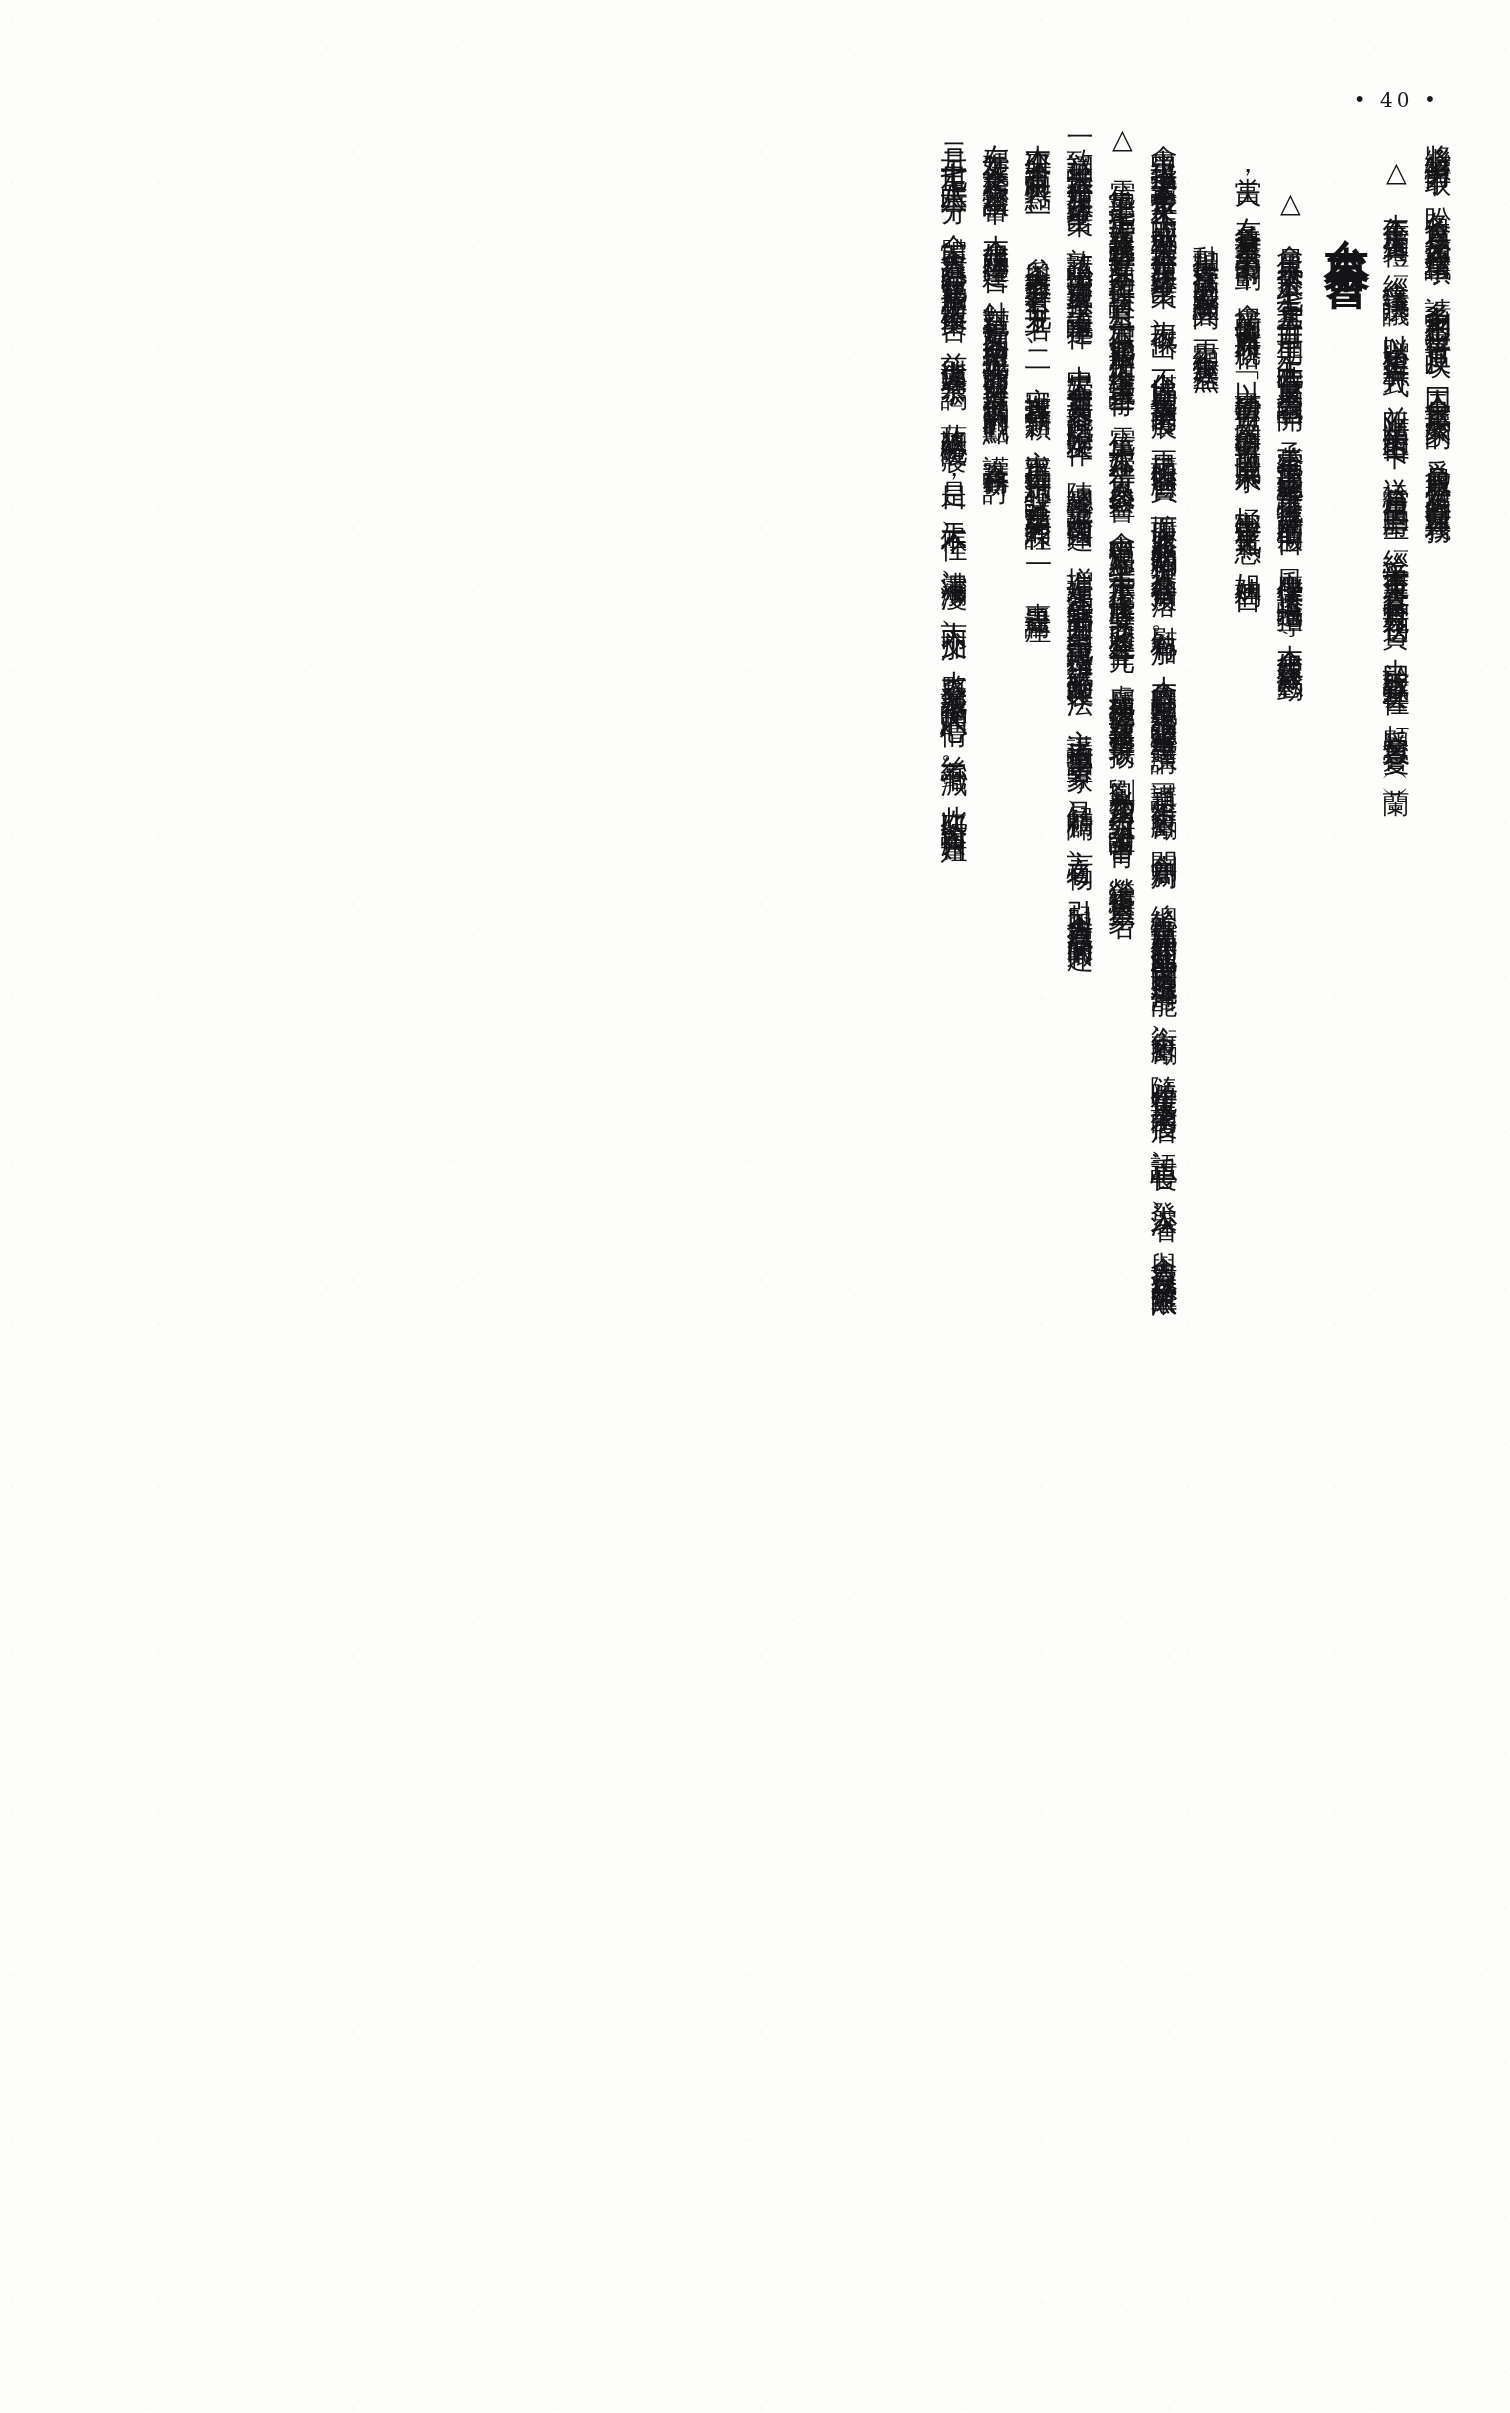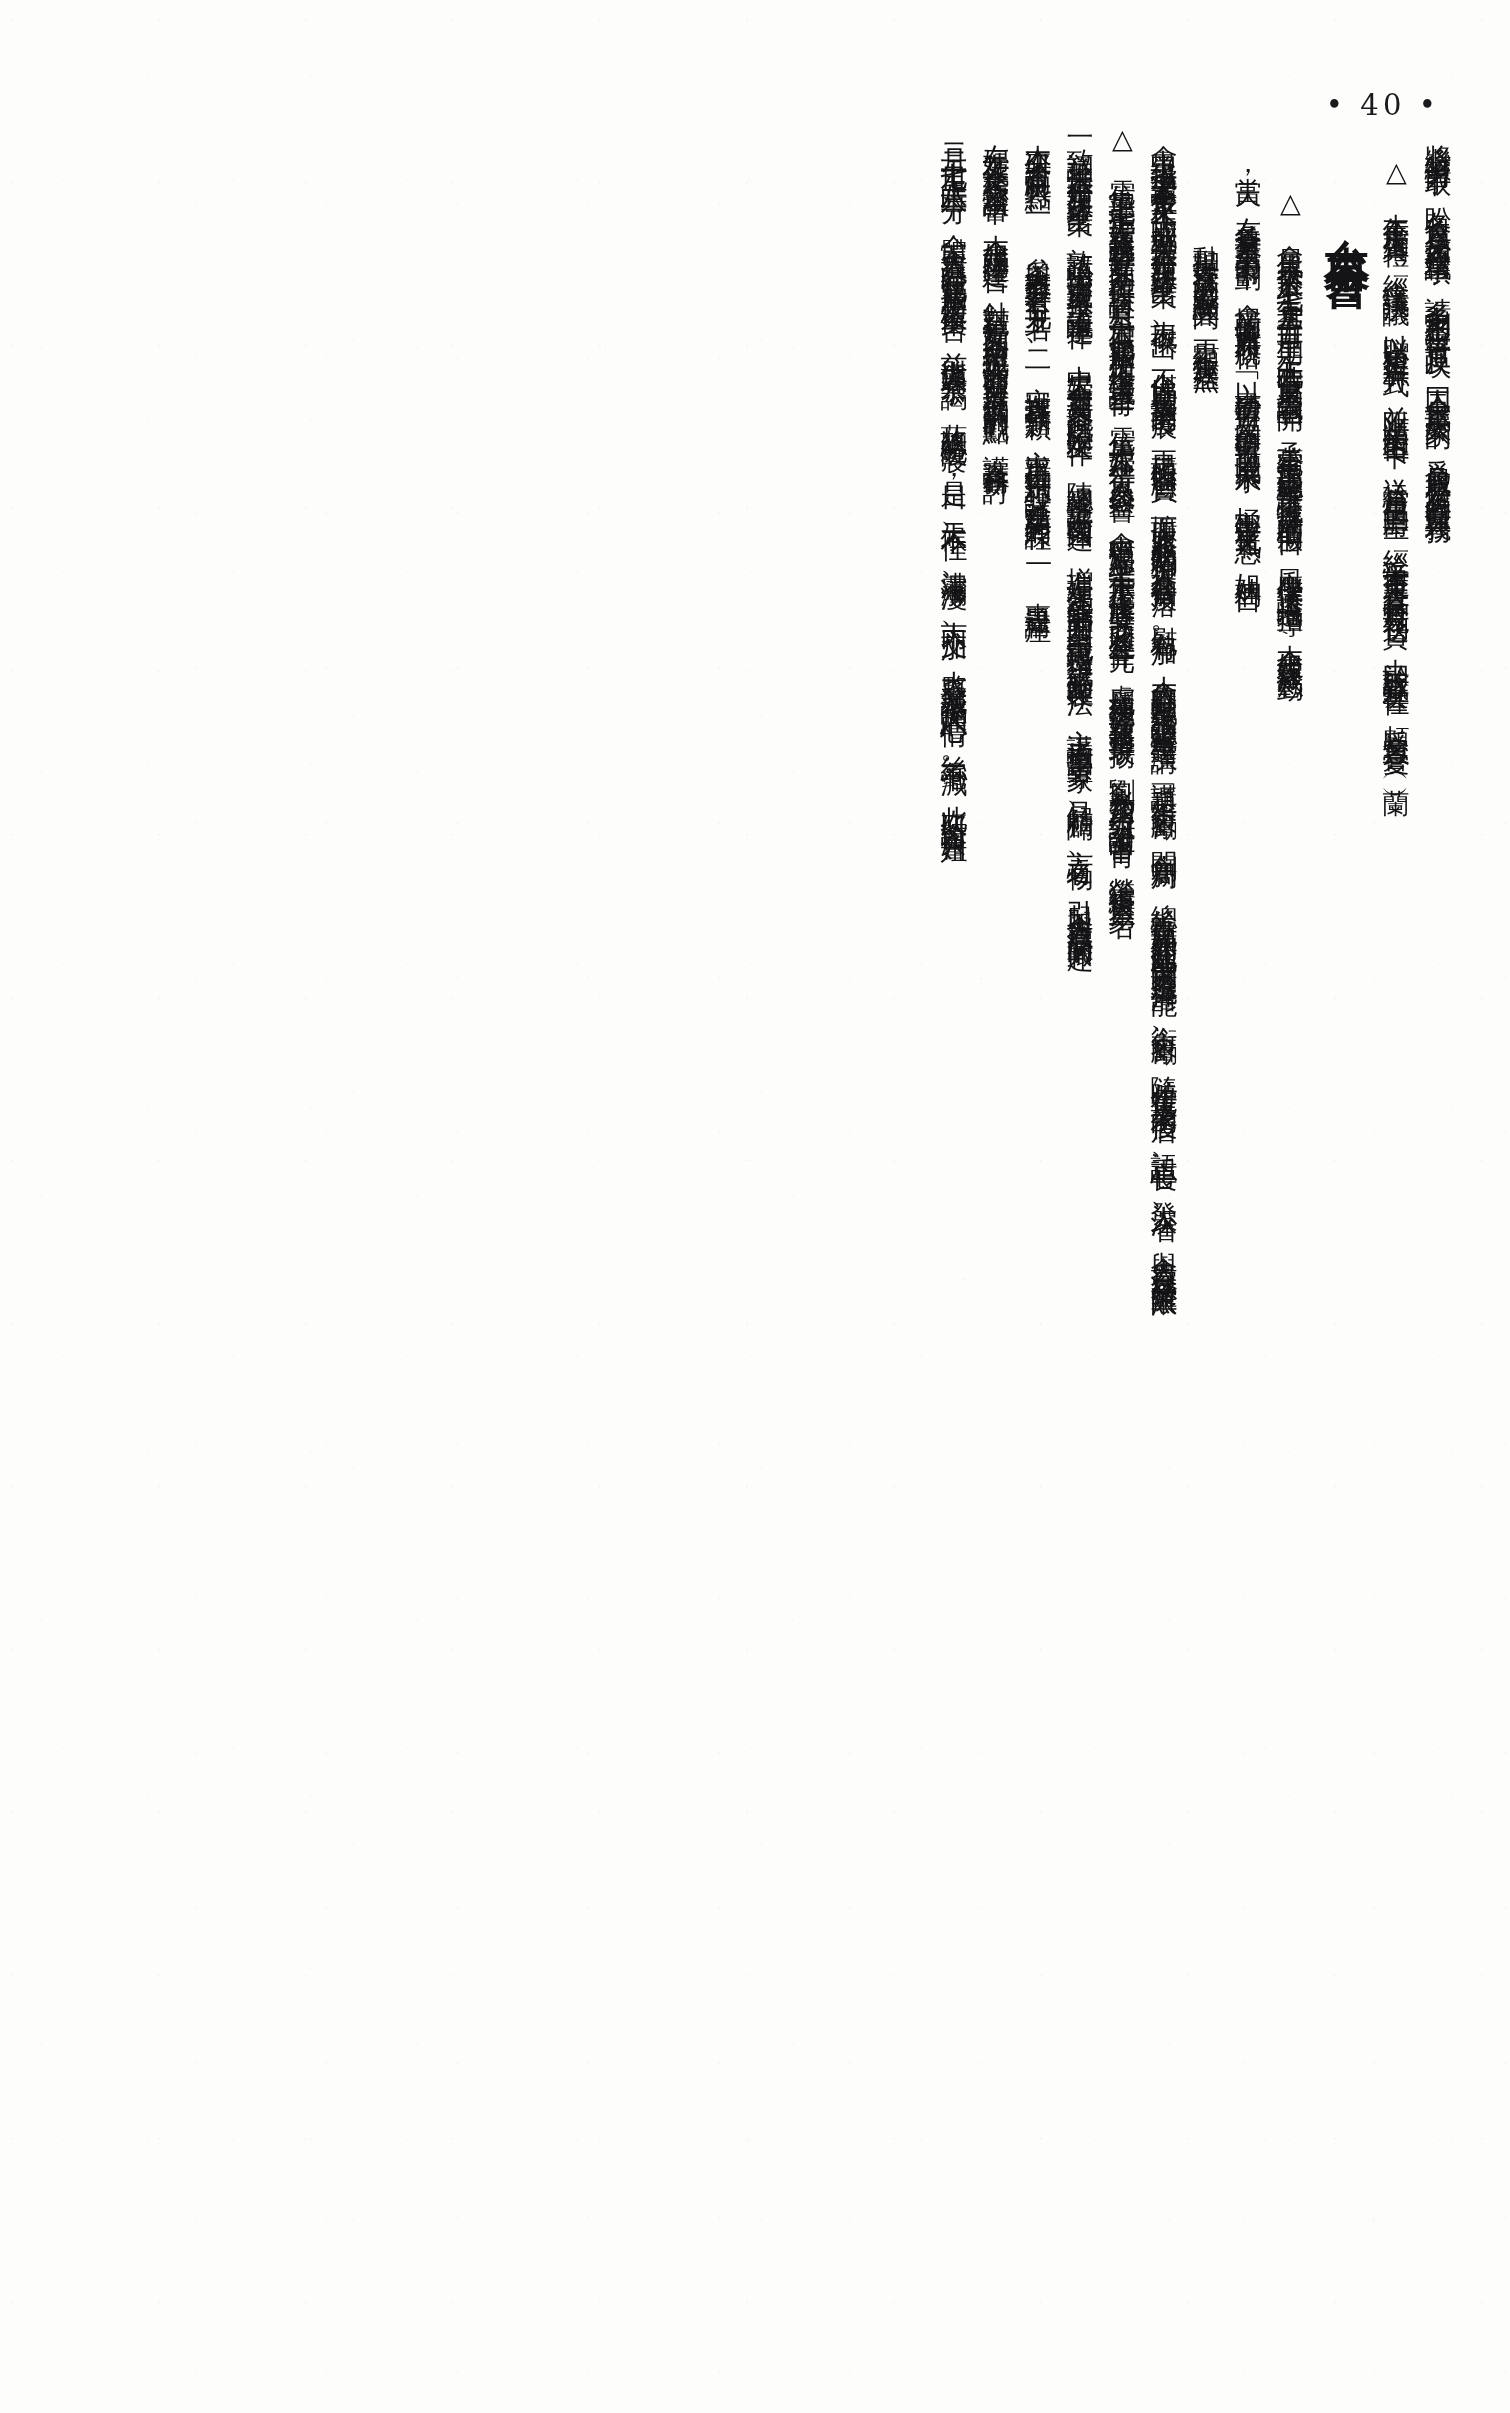--- a/index.html
+++ b/index.html
@@ -35,21 +35,21 @@
       radial-gradient(circle at 91% 44%, #bbbbb4 0 0.8px, transparent 1.1px),
       radial-gradient(circle at 36% 92%, #c0c0b9 0 0.9px, transparent 1.2px);
     background-size: 147px 163px, 188px 212px, 131px 155px, 204px 188px, 163px 172px, 172px 196px;
   }
 
   
   .page-number {
     position: absolute;
     top: 88px;
     right: 70px;
-    font-size: 29px;
+    font-size: 20px;
     letter-spacing: 4.1px;
     font-family: "DejaVu Serif", serif;
     color: #1a1a1c;
     white-space: nowrap;
   }
 
   
   .article {
     position: absolute;
     top: 123px;

